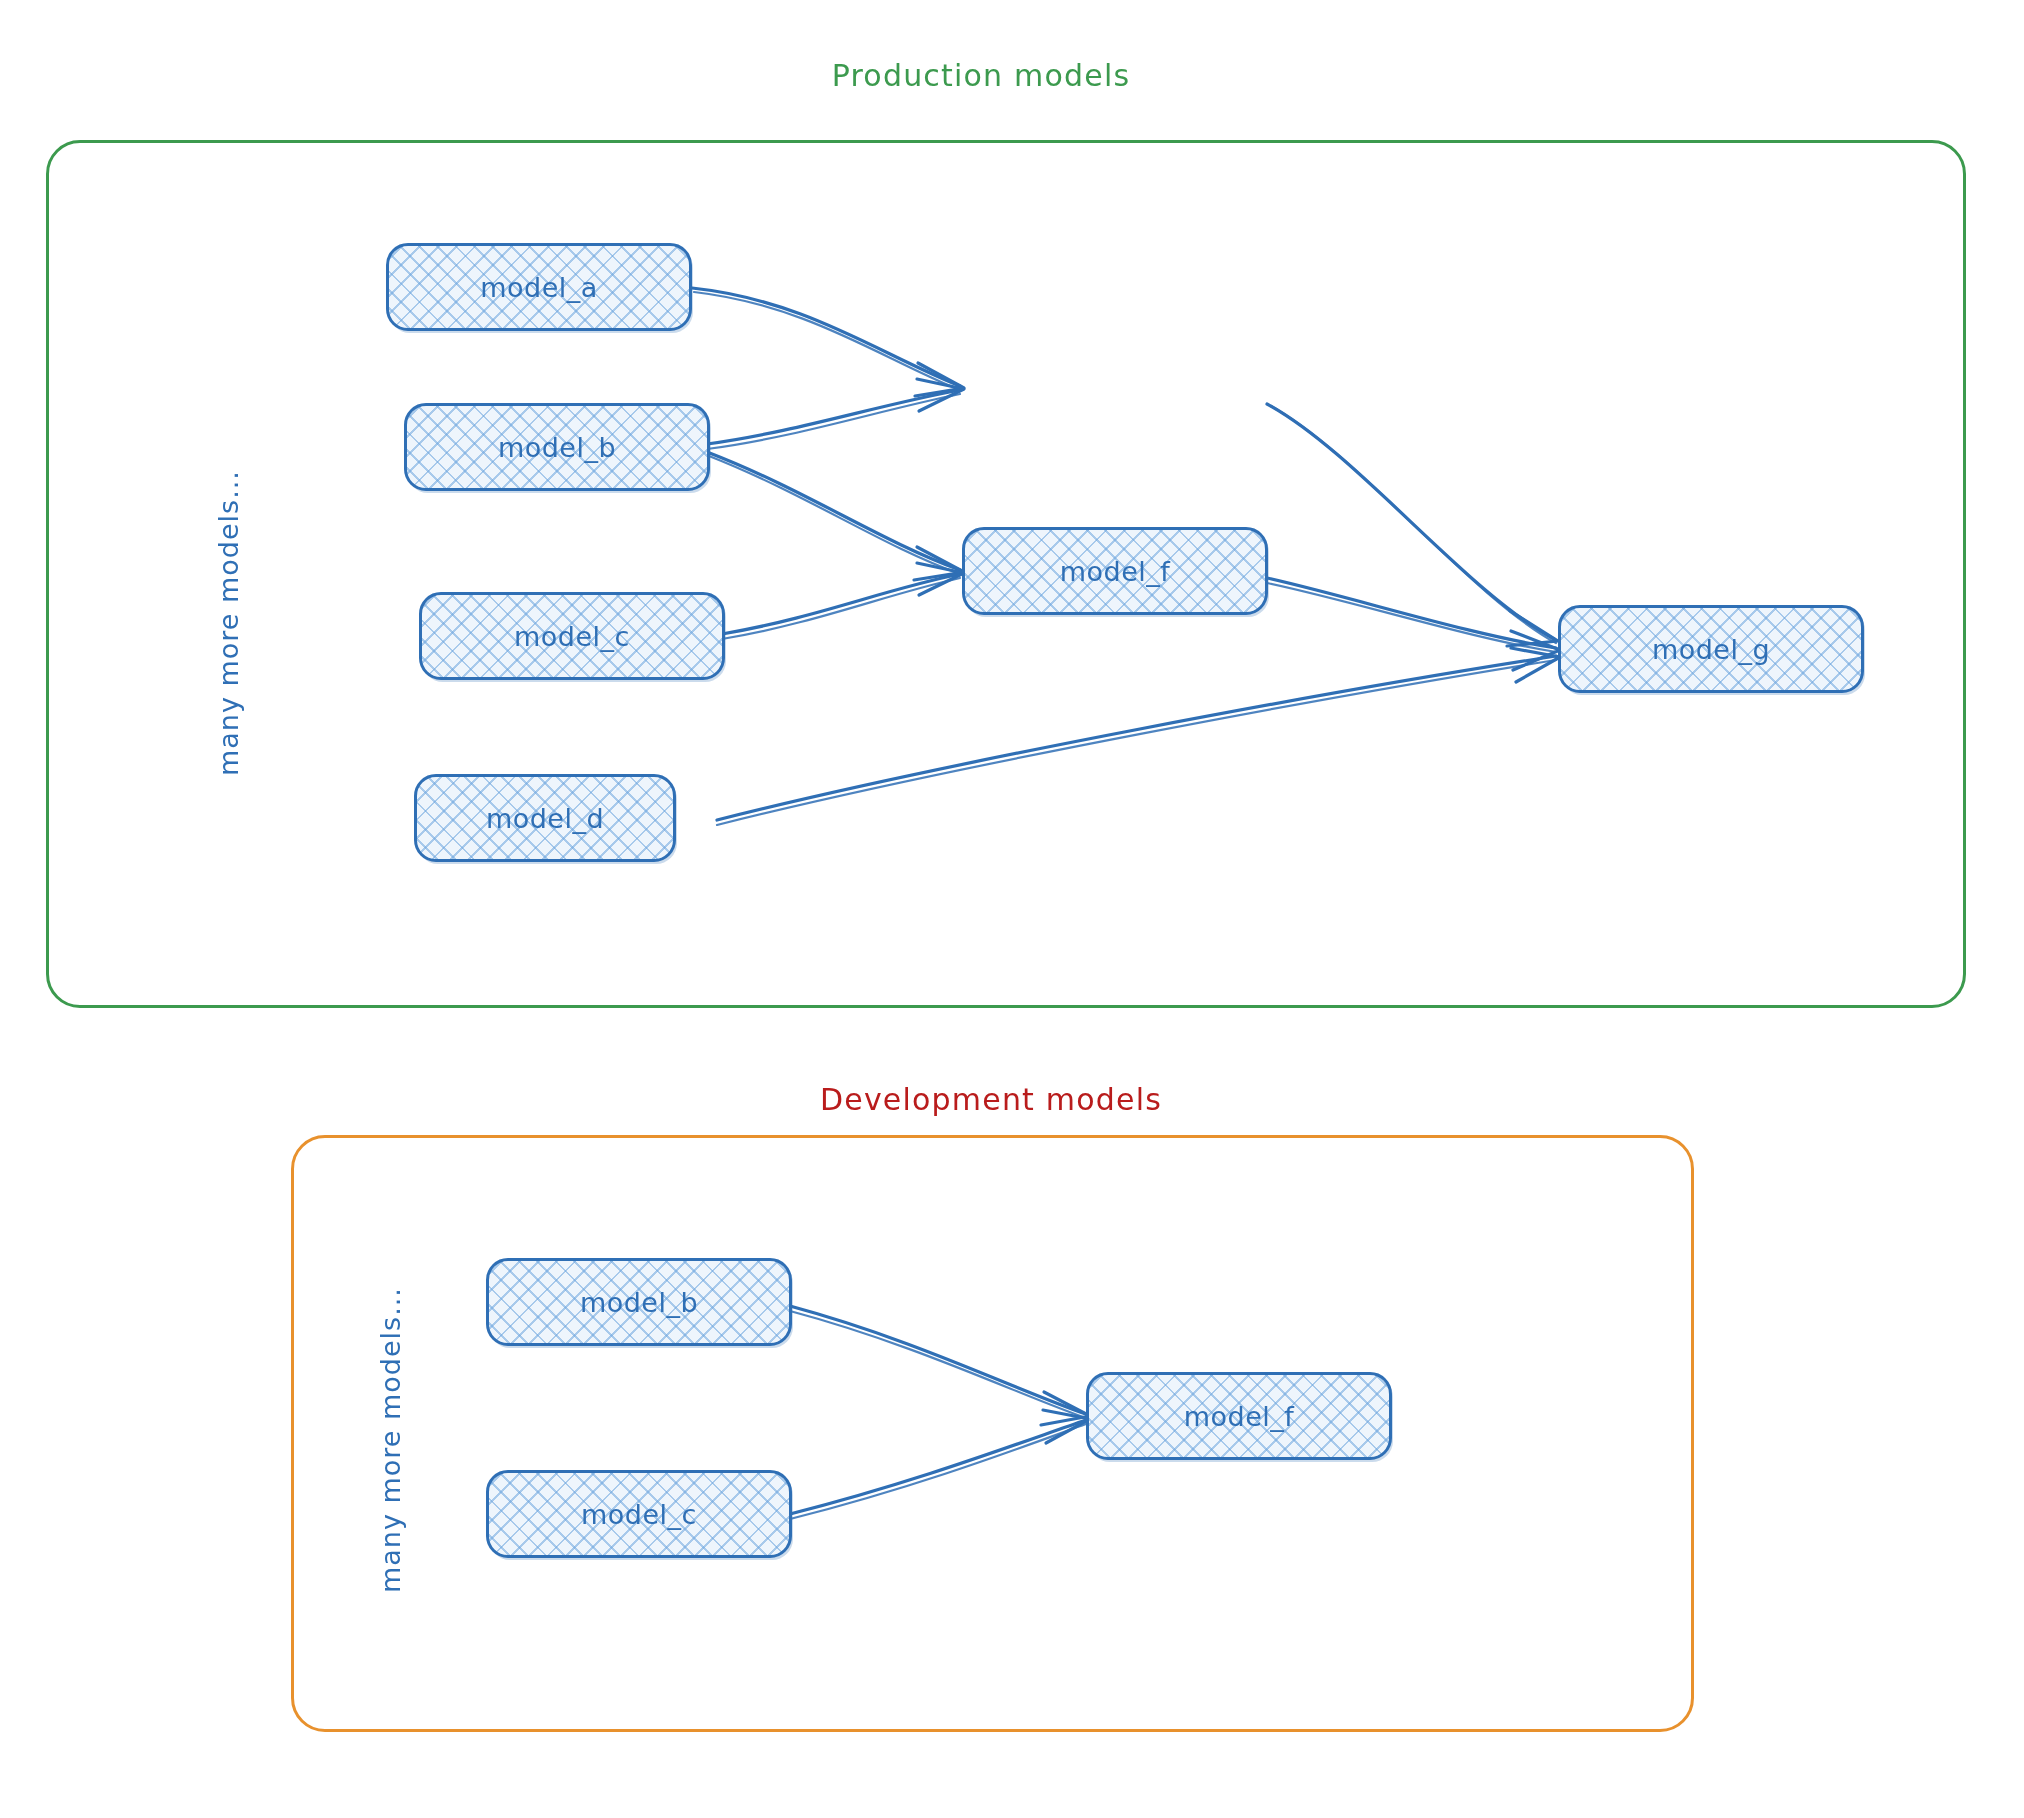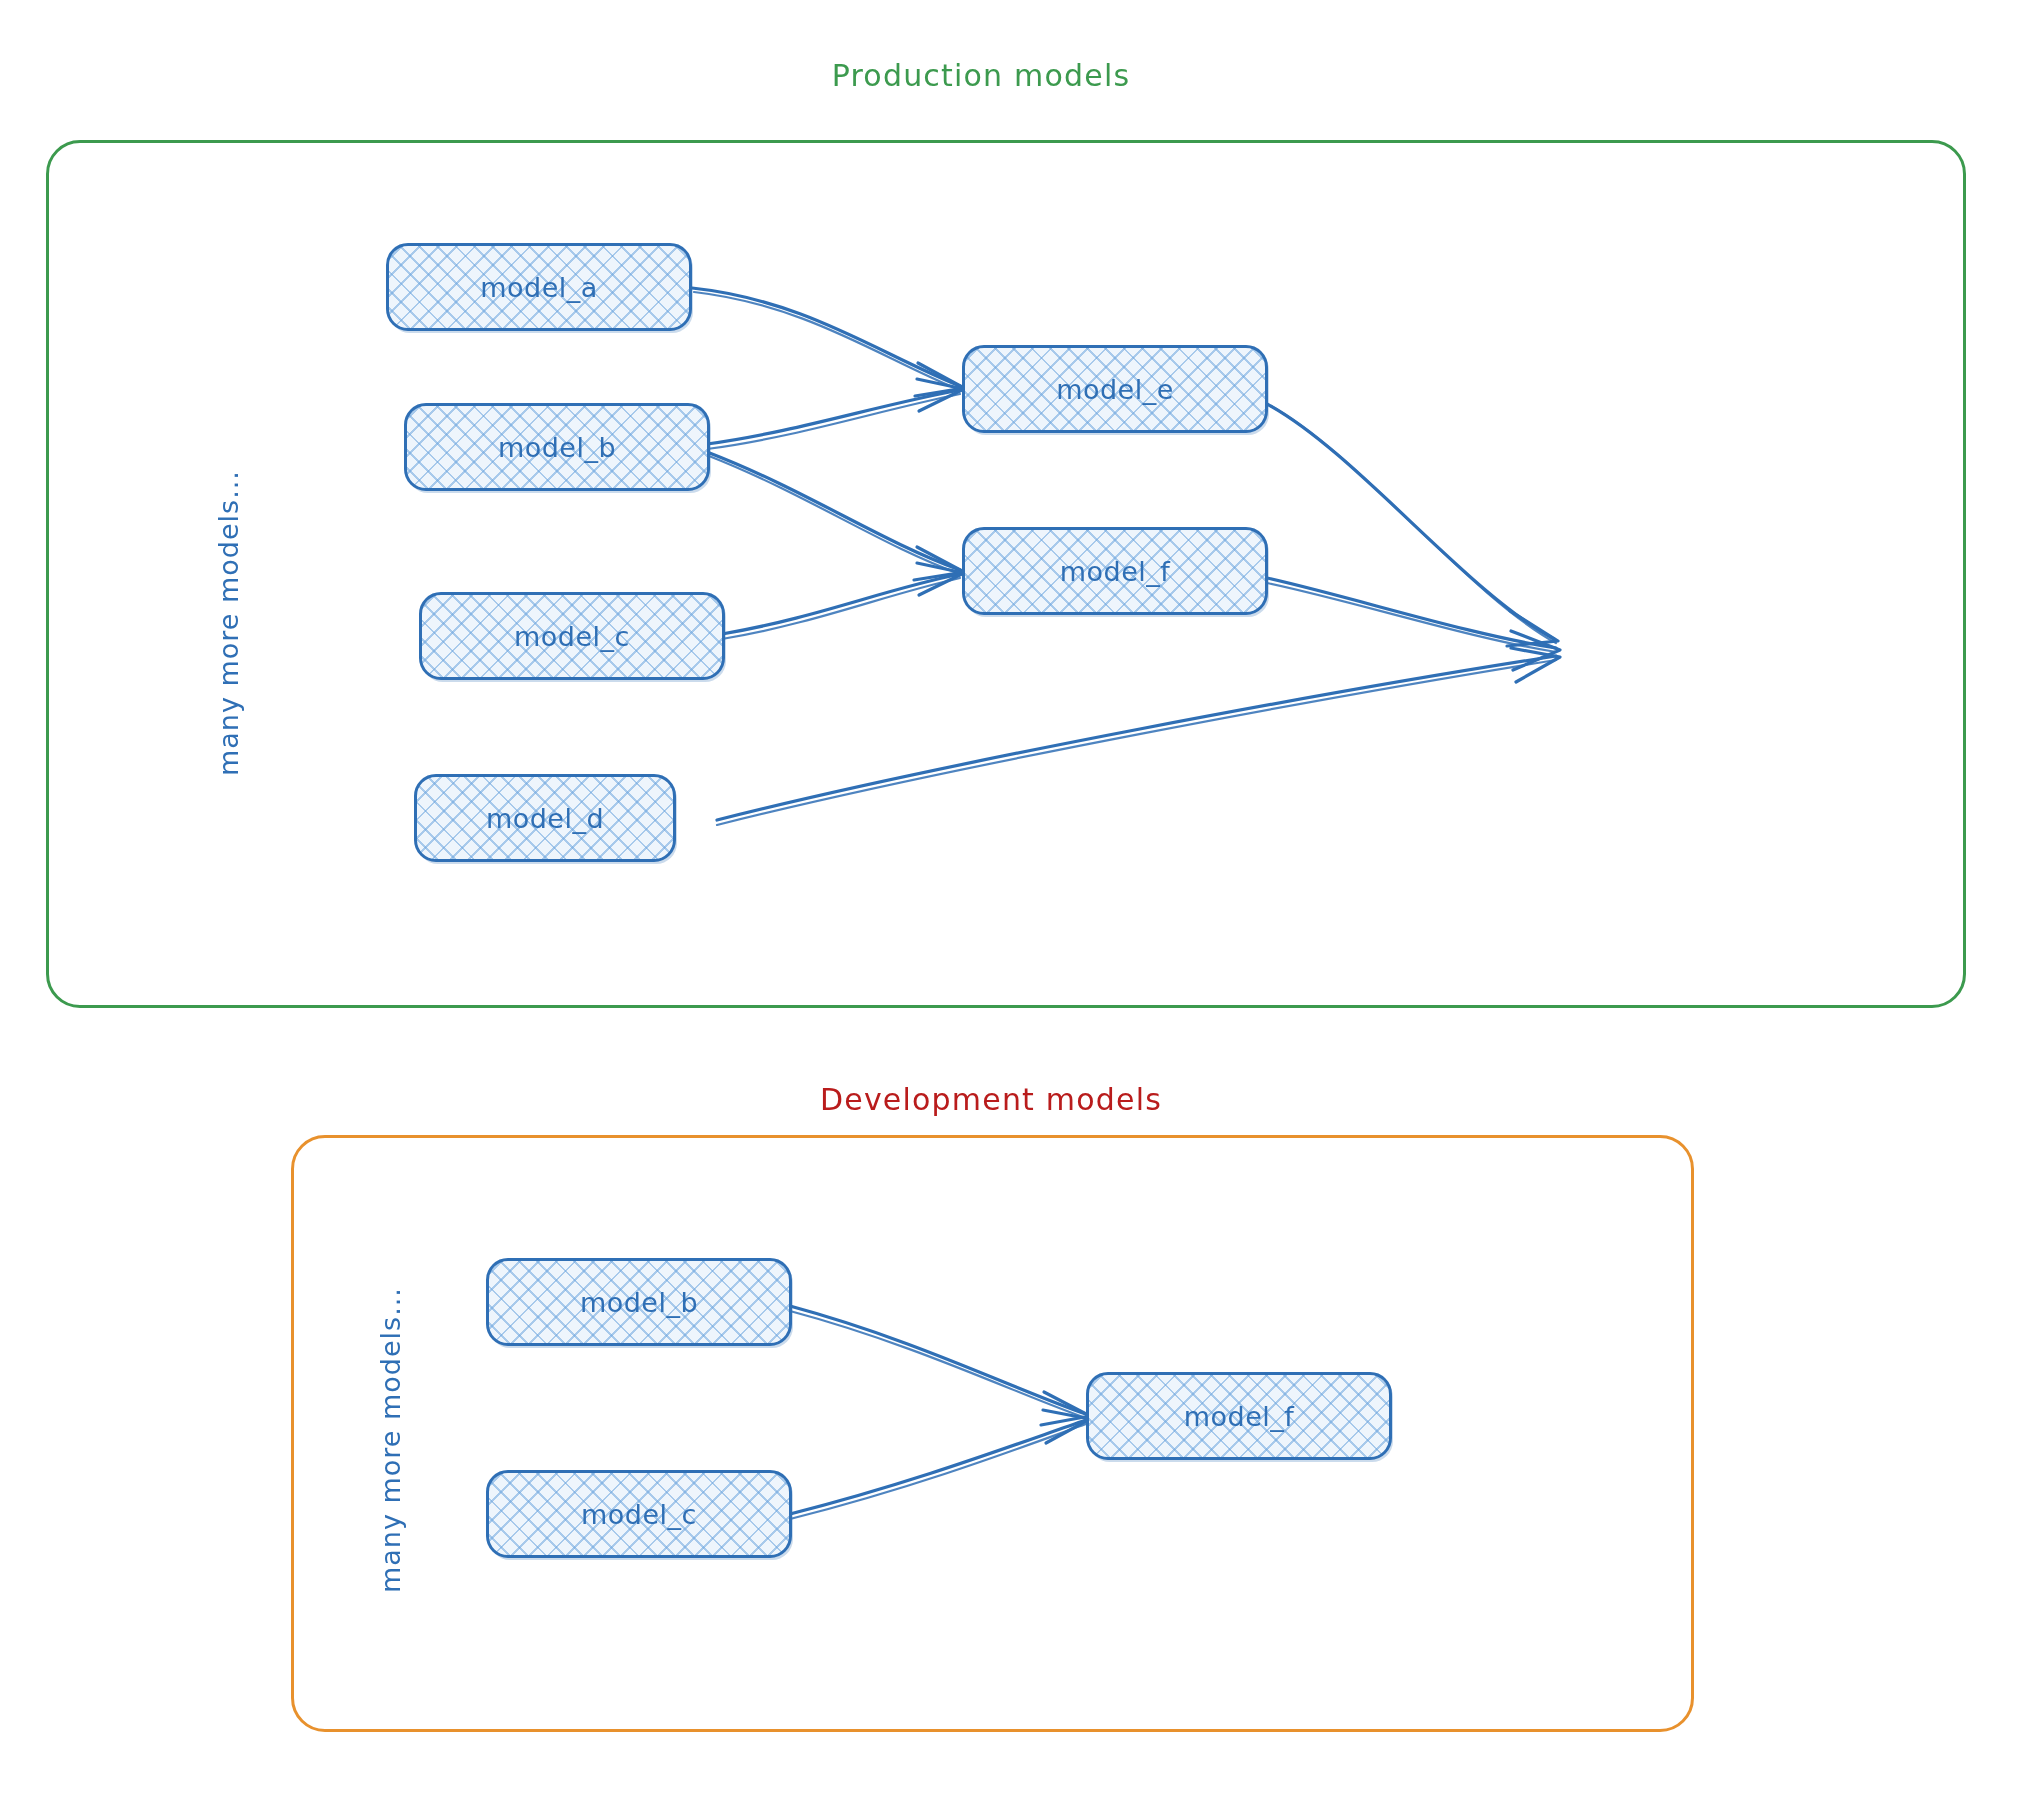--- a/index.html
+++ b/index.html
@@ -129,28 +129,28 @@
   </div>
 
   <div class="node" style="left:403px;top:592px;width:306px;height:88px;">
     <span>model_c</span>
   </div>
 
   <div class="node" style="left:398px;top:774px;width:262px;height:88px;">
     <span>model_d</span>
   </div>
 
-  <div class="node" style="left:946px;top:345px;width:306px;height:88px;">
-    <span>model_e</span>
-  </div>
 
   <div class="node" style="left:946px;top:527px;width:306px;height:88px;">
     <span>model_f</span>
   </div>
 
+  <div class="node" style="left:1542px;top:605px;width:306px;height:88px;">
+    <span>model_g</span>
+  </div>
 
   <div class="group-title development" style="left:975px;top:1082px;">Development models</div>
 
   <div class="group development" style="left:275px;top:1135px;width:1403px;height:597px;"></div>
 
   <div class="side-caption" style="left:390px;top:1562px;">many more models...</div>
 
   <div class="node" style="left:470px;top:1258px;width:306px;height:88px;">
     <span>model_b</span>
   </div>

